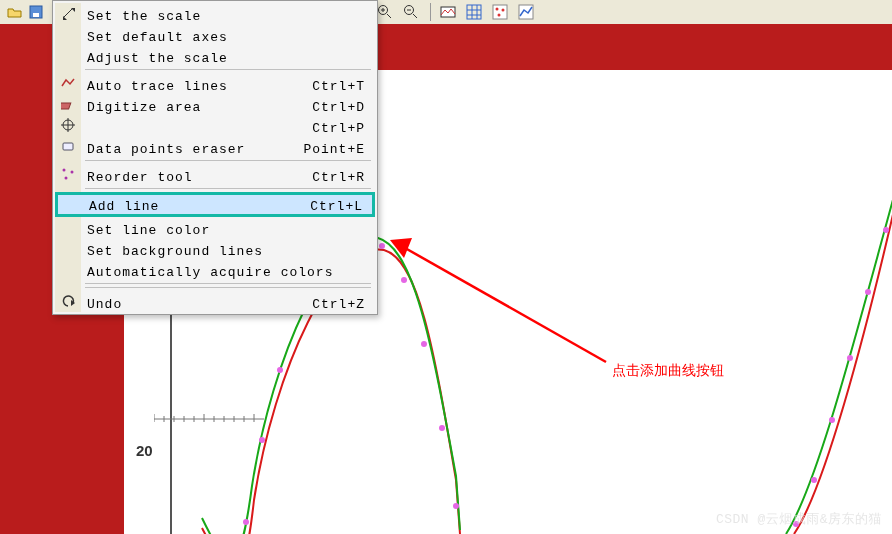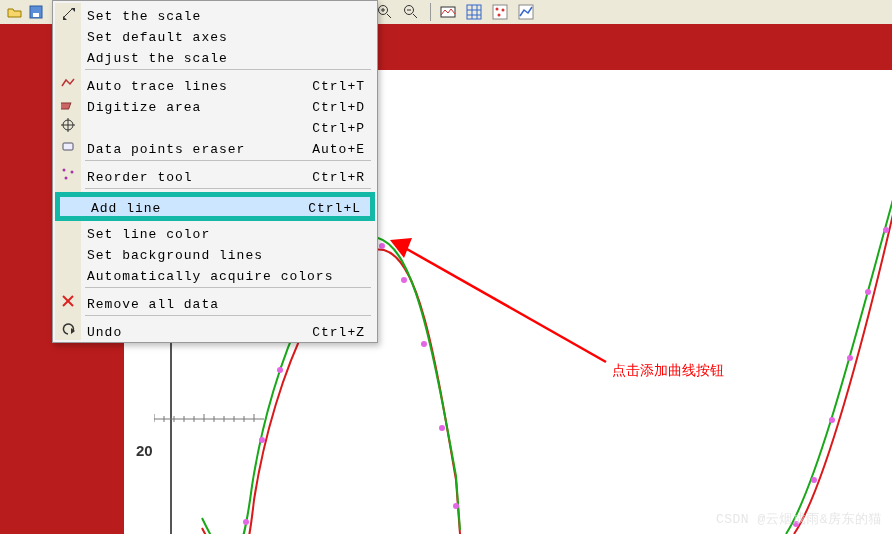--- a/index.html
+++ b/index.html
@@ -108,21 +108,21 @@
     color:#000;
   }
   .menu-item .micon {
     position:absolute;
     left:5px; top:2px;
     width:16px;height:16px;
     display:flex;align-items:center;justify-content:center;
   }
   .menu-item.selected {
     background: #cde6ff;
-    border:5px solid #14b8a6;
+    border:3px solid #14b8a6;
     height:19px;
     padding-left:31px;
     padding-right:9px;
   }
   .menu-sep {
     height:1px;
     margin:3px 4px 3px 30px;
     background:#c0c0c0;
   }
 
@@ -323,21 +323,21 @@
       </span>
       <span class="shortcut">Ctrl+P</span>
     </div>
     <div class="menu-item">
       <span class="micon">
         <svg width="14" height="14">
           <rect x="2" y="4" width="10" height="7" rx="1" fill="#eef" stroke="#556"></rect>
         </svg>
       </span>
       <span>Data points eraser</span>
-      <span class="shortcut">Auto+E</span>
+      <span class="shortcut">Point+E</span>
     </div>
     <div class="menu-sep"></div>
     <div class="menu-item">
       <span class="micon">
         <svg width="14" height="14">
           <circle cx="3" cy="3" r="1.5" fill="#a3a"></circle>
           <circle cx="11" cy="5" r="1.5" fill="#a3a"></circle>
           <circle cx="5" cy="11" r="1.5" fill="#a3a"></circle>
         </svg>
       </span>
@@ -352,29 +352,20 @@
     <div class="menu-item">
       <span>Set line color</span>
     </div>
     <div class="menu-item">
       <span>Set background lines</span>
     </div>
     <div class="menu-item">
       <span>Automatically acquire colors</span>
     </div>
     <div class="menu-sep"></div>
-    <div class="menu-item">
-      <span class="micon">
-        <svg width="14" height="14">
-          <line x1="2" y1="2" x2="12" y2="12" stroke="#d22" stroke-width="2"></line>
-          <line x1="12" y1="2" x2="2" y2="12" stroke="#d22" stroke-width="2"></line>
-        </svg>
-      </span>
-      <span>Remove all data</span>
-    </div>
     <div class="menu-sep"></div>
     <div class="menu-item">
       <span class="micon">
         <svg width="14" height="14">
           <path d="M12 9 A5 5 0 1 0 7 12" fill="none" stroke="#333" stroke-width="1.5"></path>
           <polygon points="10,6 14,9 10,12" fill="#333"></polygon>
         </svg>
       </span>
       <span>Undo</span>
       <span class="shortcut">Ctrl+Z</span>

